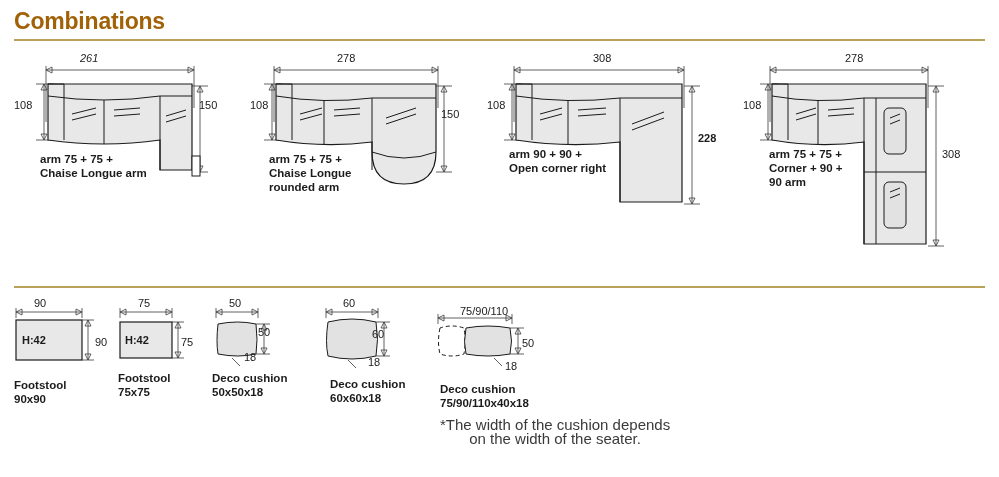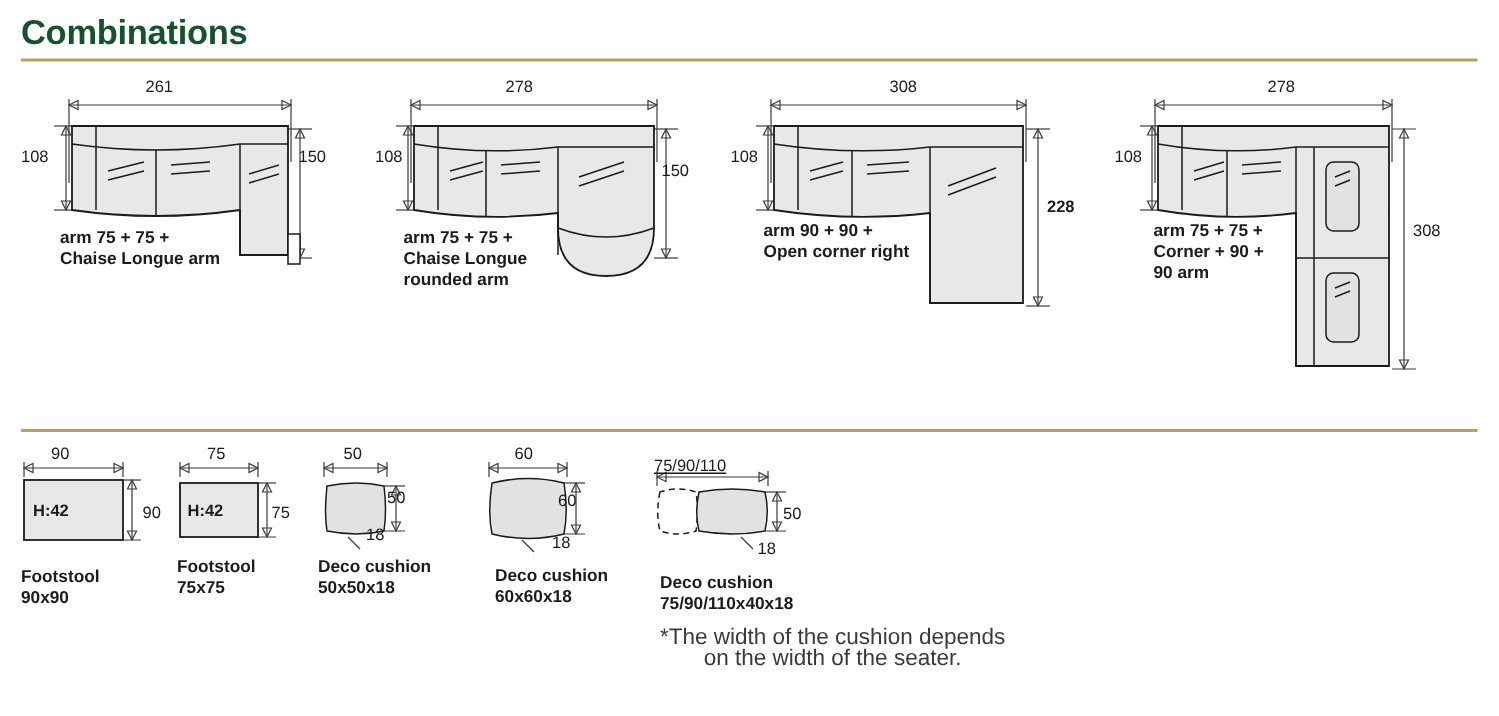--- a/index.html
+++ b/index.html
@@ -13,21 +13,21 @@
   }
   .page { position: relative; width: 999px; height: 477px; }
 
   
   .section-head {
     position: absolute;
     left: 14px;
     font-size: 23px;
     font-weight: bold;
     letter-spacing: -0.2px;
-    color: #14532d;
+    color: #a16207;
   }
   .section-rule {
     position: absolute;
     left: 14px;
     width: 971px;
     height: 2px;
     background: #b9a15a;
   }
 
   
@@ -110,21 +110,21 @@
       <rect class="pad" x="178" y="104" width="8" height="20"></rect>
 
       <path class="ln" d="M58 62 l24 -6"></path>
       <path class="ln" d="M58 68 l24 -6"></path>
       <path class="ln" d="M100 58 l26 -2"></path>
       <path class="ln" d="M100 64 l26 -2"></path>
       <path class="ln" d="M152 64 l20 -6"></path>
       <path class="ln" d="M152 70 l20 -6"></path>
     </svg>
   </div>
-  <div class="dim-label" style="left:97px; top:52px;">261</div>
+  <div class="dim-label" style="left:80px; top:52px;font-style:italic;">261</div>
   <div class="dim-label" style="left:14px; top:99px;">108</div>
   <div class="dim-label" style="left:199px; top:99px;">150</div>
   <div class="caption" style="left:40px; top:152px;">arm 75 + 75 +
 Chaise Longue arm</div>
 
   <div class="abs" style="left:254px; top:52px; width:230px; height:150px;">
     <svg width="230" height="150" viewBox="0 0 230 150">
       <line class="ln-thin" x1="20" y1="70" x2="20" y2="14"></line>
       <line class="ln-thin" x1="184" y1="56" x2="184" y2="14"></line>
       <line class="ln-thin" x1="20" y1="18" x2="184" y2="18"></line>
@@ -359,21 +359,21 @@
       <path class="cushion" d="M32 32 Q29 46 32 58 Q54 62 76 58 Q79 45 76 32 Q54 28 32 32 Z"></path>
 
       <line class="ln-thin" x1="84" y1="32" x2="84" y2="58"></line>
       <path class="ln-thin" d="M84 32 l-3 6 h6 z" fill="#3a3a3a"></path>
       <path class="ln-thin" d="M84 58 l-3 -6 h6 z" fill="#3a3a3a"></path>
       <line class="ln-thin" x1="76" y1="32" x2="90" y2="32"></line>
       <line class="ln-thin" x1="76" y1="58" x2="90" y2="58"></line>
       <line class="ln-thin" x1="60" y1="62" x2="68" y2="70"></line>
     </svg>
   </div>
-  <div class="dim-label" style="left:436px; top:305px;text-decoration:underline;">75/90/110</div>
+  <div class="dim-label" style="left:460px; top:305px;">75/90/110</div>
   <div class="dim-label" style="left:522px; top:337px;">50</div>
   <div class="dim-label" style="left:505px; top:360px;">18</div>
   <div class="caption" style="left:440px; top:382px;">Deco cushion
 75/90/110x40x18</div>
 
   <div class="note" style="left:440px; top:418px;">*The width of the cushion depends
 on the width of the seater.</div>
 
 </div>
 

